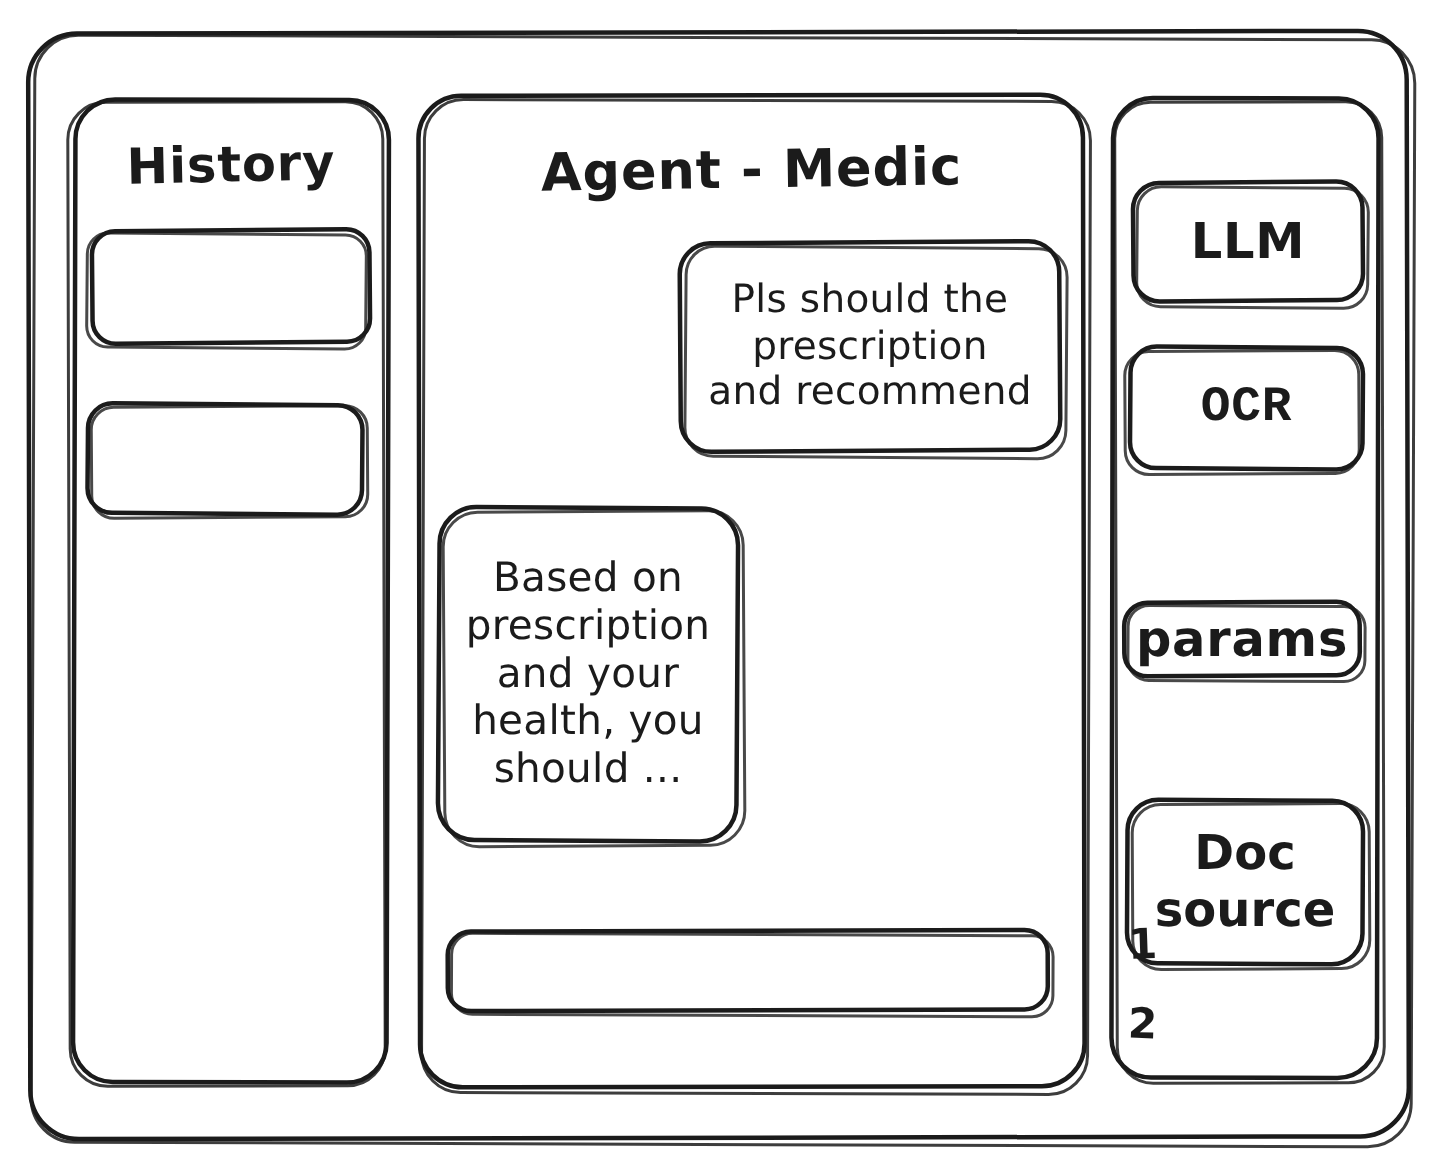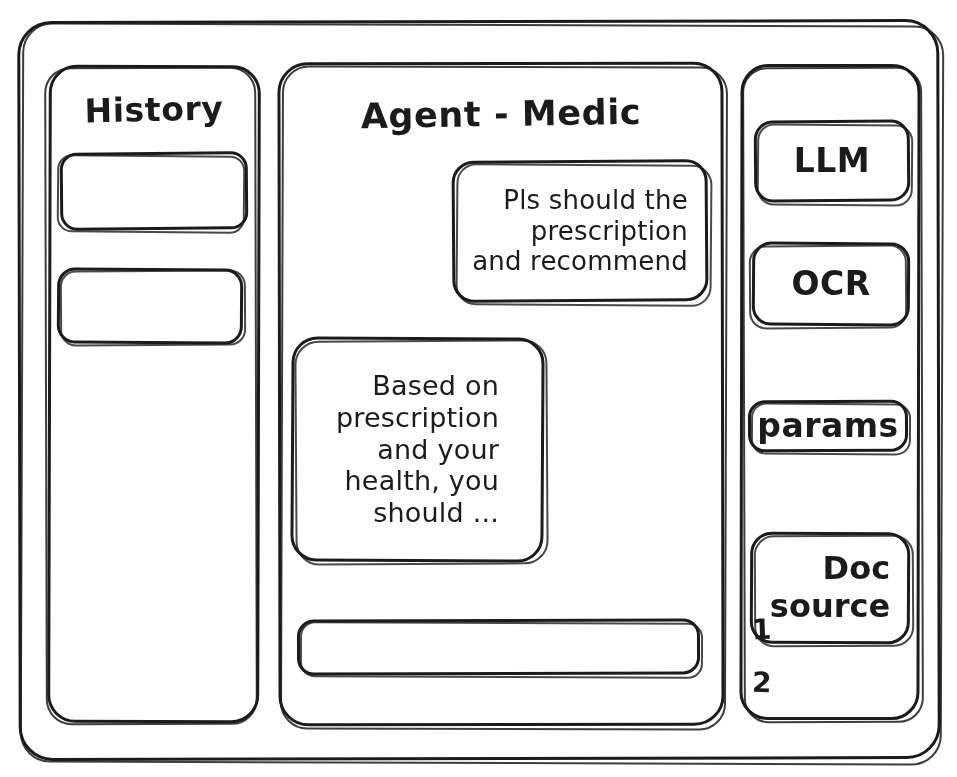--- a/index.html
+++ b/index.html
@@ -89,21 +89,21 @@
   .box > .edge2 {
     position: absolute;
     inset: 0;
     border: 3px solid #1b1b1b;
     pointer-events: none;
   }
   .box > .edge2 { border-width: 2px; opacity: .8; }
   .box > .lbl {
     position: relative;
     z-index: 2;
-    text-align: right;
+    text-align: center;
     line-height: 1.18;
     white-space: pre-line;
   }
 
   
   #history-item-1 { left: 60px; top: 152px; width: 188px; height: 78px; }
   #history-item-1 > .edge  { border-radius: 17px; transform: rotate(-0.5deg); }
   #history-item-1 > .edge2 { border-radius: 15px; transform: translate(-3px,3px) rotate(0.5deg); }
 
   #history-item-2 { left: 57px; top: 268px; width: 186px; height: 76px; }
@@ -113,42 +113,42 @@
   
   #user-bubble {
     left: 452px; top: 160px; width: 256px; height: 142px;
     padding: 10px 12px;
   }
   #user-bubble > .edge  { border-radius: 22px; transform: rotate(-0.4deg); }
   #user-bubble > .edge2 { border-radius: 20px; transform: translate(4px,4px) rotate(0.45deg); }
   #user-bubble > .lbl { font-size: 26px; letter-spacing: .2px; }
 
   #agent-bubble {
-    left: 291px; top: 337px; width: 253px; height: 225px;
+    left: 291px; top: 337px; width: 202px; height: 225px;
     padding: 8px 10px;
   }
   #agent-bubble > .edge  { border-radius: 26px; transform: rotate(0.35deg); }
   #agent-bubble > .edge2 { border-radius: 24px; transform: translate(4px,3px) rotate(-0.35deg); }
   #agent-bubble > .lbl { font-size: 27px; letter-spacing: .2px; }
 
   
   #composer {
     left: 297px; top: 619px; width: 403px; height: 56px;
   }
   #composer > .edge  { border-radius: 17px; transform: rotate(-0.18deg); }
   #composer > .edge2 { border-radius: 15px; transform: translate(3px,3px) rotate(0.25deg); }
 
   
   .tool-btn > .lbl { font-size: 33px; font-weight: 600; letter-spacing: .5px; }
 
   #tool-llm { left: 754px; top: 120px; width: 156px; height: 82px; }
   #tool-llm > .edge  { border-radius: 19px; transform: rotate(-0.45deg); }
   #tool-llm > .edge2 { border-radius: 17px; transform: translate(3px,4px) rotate(0.5deg); }
 
-  #tool-ocr { left: 752px; top: 242px; width: 158px; height: 84px; }
+  #tool-ocr { left: 752px; top: 230px; width: 158px; height: 84px; font-family: Liberation Mono, monospace; }
   #tool-ocr > .edge  { border-radius: 19px; transform: rotate(0.4deg); }
   #tool-ocr > .edge2 { border-radius: 17px; transform: translate(-3px,3px) rotate(-0.35deg); }
 
   #tool-params { left: 748px; top: 400px; width: 160px; height: 52px; }
   #tool-params > .edge  { border-radius: 17px; transform: rotate(-0.3deg); }
   #tool-params > .edge2 { border-radius: 15px; transform: translate(3px,3px) rotate(0.35deg); }
 
   #doc-source { left: 750px; top: 532px; width: 160px; height: 112px; }
   #doc-source > .edge  { border-radius: 22px; transform: rotate(0.3deg); }
   #doc-source > .edge2 { border-radius: 20px; transform: translate(4px,3px) rotate(-0.3deg); }

